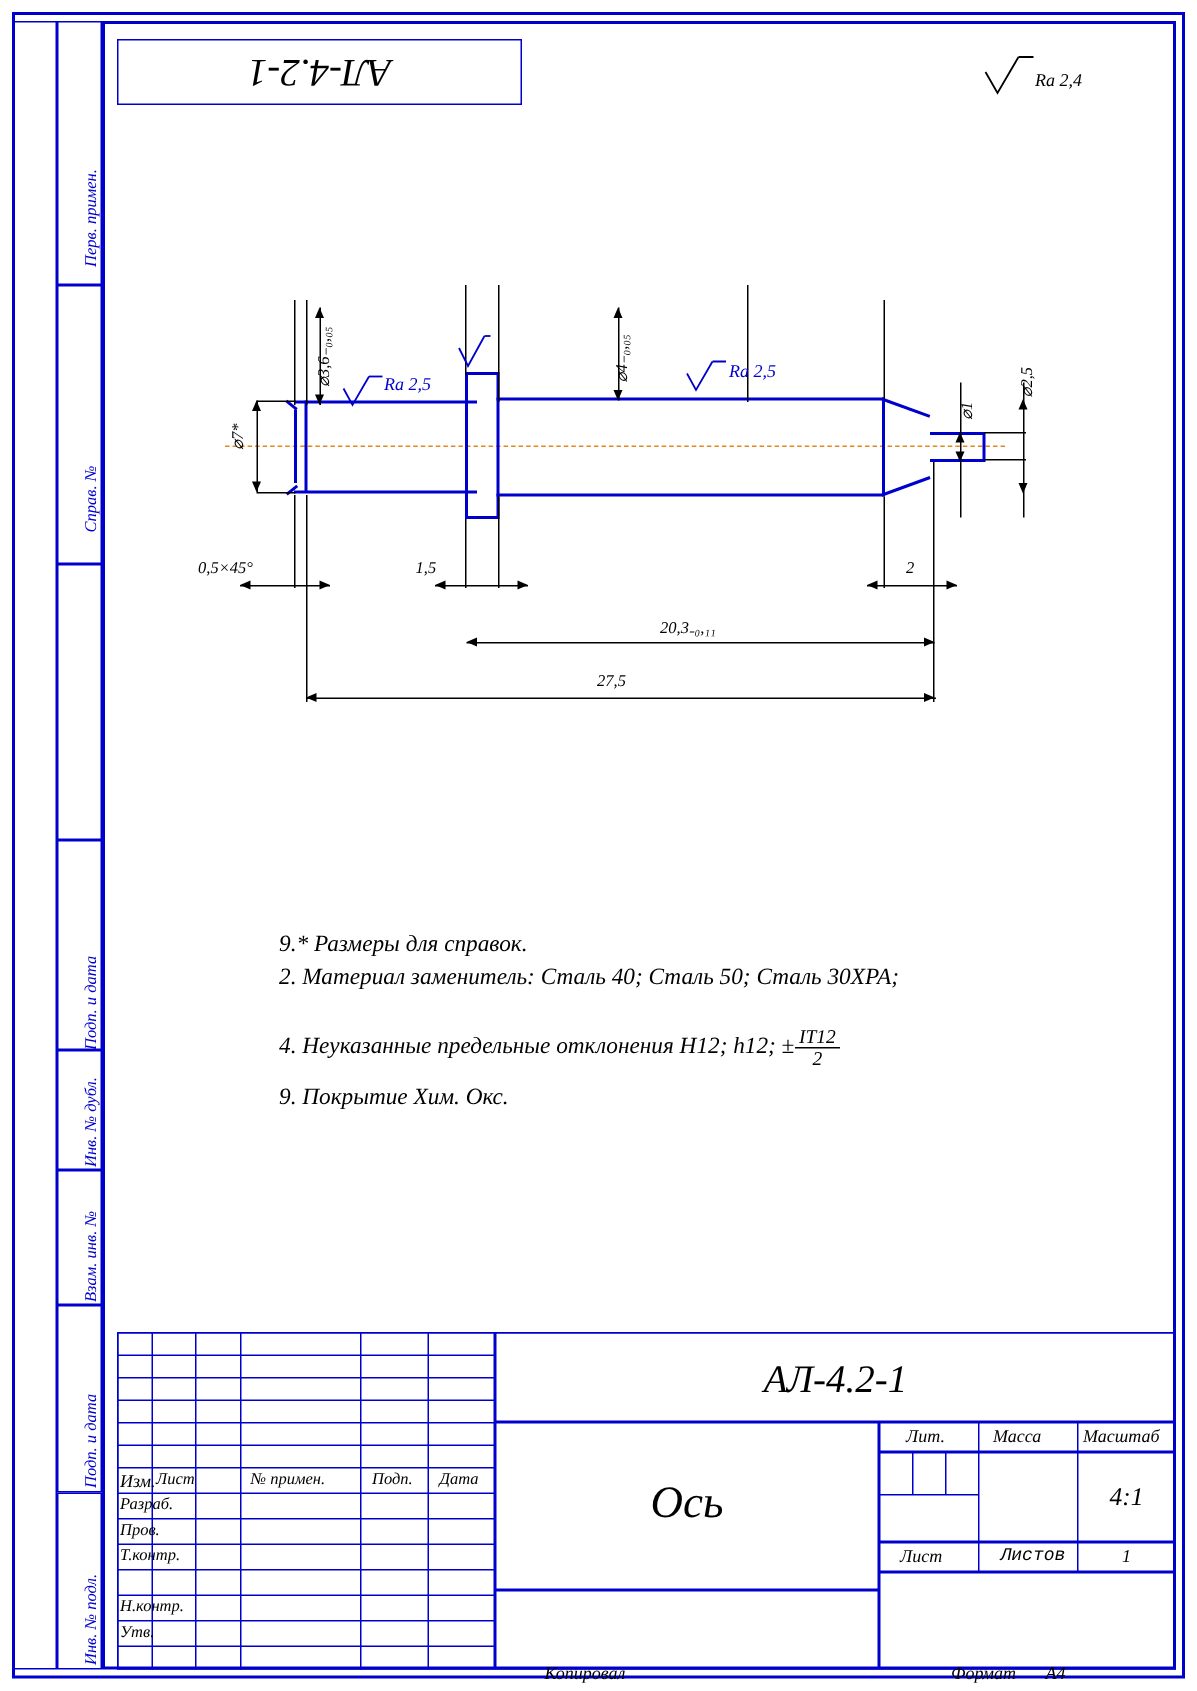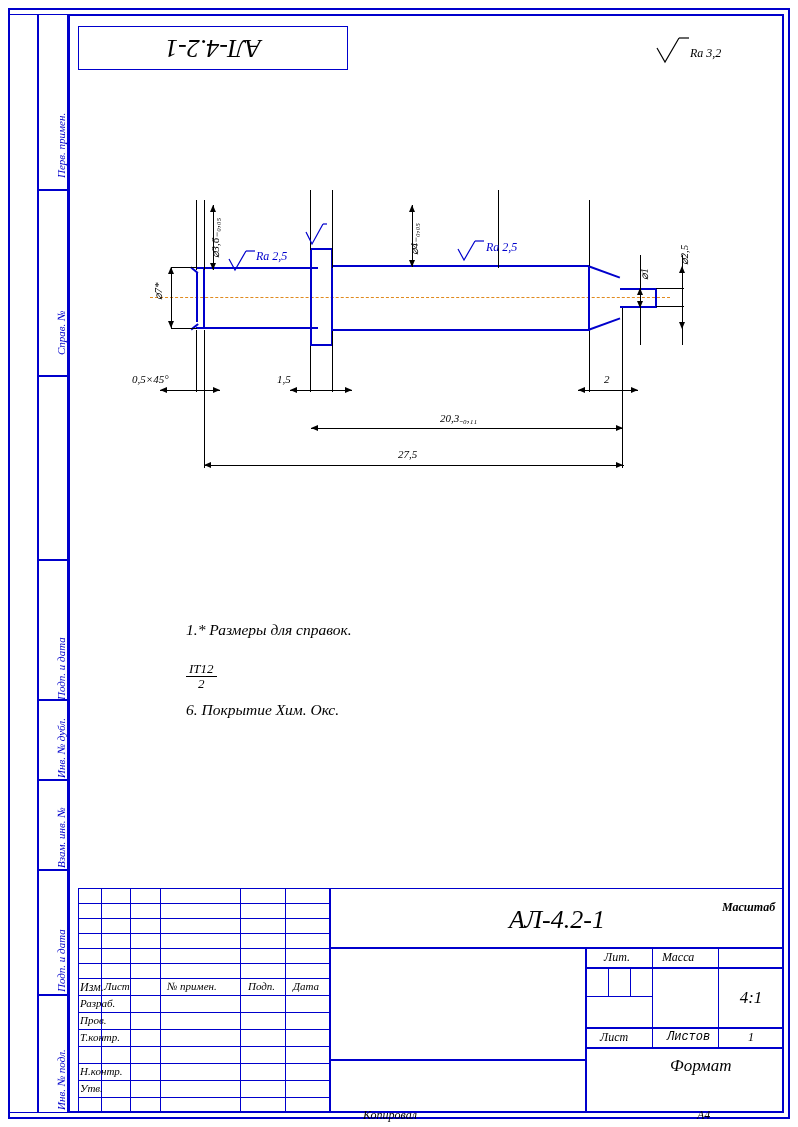--- a/index.html
+++ b/index.html
@@ -158,21 +158,21 @@
   <div class="lbl-v" style="left:55px; top:992px; transform: rotate(-90deg);">Подп. и дата</div>
   <div class="lbl-v" style="left:55px; top:1110px; transform: rotate(-90deg);">Инв. № подл.</div>
 
   <div class="tb" style="left:78px; top:26px; width:270px; height:44px;"></div>
   <div class="txt" style="left:78px; top:26px; width:270px; height:44px; line-height:44px; font-size:26px; text-align:center; transform:rotate(180deg);">АЛ-4.2-1</div>
 
   <svg class="ra-sym" style="left:655px; top:36px;" width="36" height="28">
     <polyline points="2,12 10,26 24,2" stroke="#000" stroke-width="1.2" fill="none"></polyline>
     <line x1="24" y1="2" x2="34" y2="2" stroke="#000" stroke-width="1.2"></line>
   </svg>
-  <div class="txt" style="left:690px; top:46px; font-size:12px;">Ra 3,2</div>
+  <div class="txt" style="left:690px; top:46px; font-size:12px;">Ra 2,4</div>
 
   <div class="axis" style="left:150px; top:297px; width:520px;"></div>
 
   <div class="pl" style="left:196px; top:267px; width:122px; height:1.5px;"></div>
   <div class="pl" style="left:196px; top:327px; width:122px; height:1.5px;"></div>
   <div class="pl" style="left:196px; top:273px; width:1.5px; height:49px;"></div>
 
   <div class="pl" style="left:189px; top:272px; width:9px; height:1.5px; transform:rotate(39deg); transform-origin:right center;"></div>
   <div class="pl" style="left:189px; top:323px; width:9px; height:1.5px; transform:rotate(-39deg); transform-origin:right center;"></div>
   <div class="pl" style="left:203px; top:267px; width:1.5px; height:61px;"></div>
@@ -273,28 +273,29 @@
   <div class="dtxt" style="left:440px; top:410px;">20,3₋₀,₁₁</div>
 
   <div class="dim" style="left:204px; top:465px; width:420px; height:1px;"></div>
   <div class="arrow-l" style="left:204px; top:462px;"></div>
   <div class="arrow-r" style="left:616px; top:462px;"></div>
   <div class="dim" style="left:204px; top:392px; width:1px; height:76px;"></div>
   <div class="dim" style="left:622px; top:430px; width:1px; height:38px;"></div>
   <div class="dtxt" style="left:398px; top:448px;">27,5</div>
 
   <div class="notes">
-    <div>1.* Размеры для справок.</div>
+    <div>9.* Размеры для справок.</div>
+    <div>2. Материал заменитель: Сталь 40; Сталь 50; Сталь 30ХРА;</div>
     <div style="height:8px;"></div>
     <div style="height:8px;"></div>
     <div>
-      <span class="frac"><span class="num">IT12</span><span class="den">2</span></span>
+      <span>4. Неуказанные предельные отклонения H12; h12; ±</span><span class="frac"><span class="num">IT12</span><span class="den">2</span></span>
     </div>
     <div style="height:6px;"></div>
-    <div>6. Покрытие Хим. Окс.</div>
+    <div>9. Покрытие Хим. Окс.</div>
   </div>
 
   <div class="tb" style="left:78px; top:888px; width:706px; height:225px;"></div>
 
   <div class="tb" style="left:78px; top:888px; width:252px; height:225px;"></div>
 
   <div class="tb" style="left:78px; top:903px; width:252px; height:0;border-width:0 0 1px 0;"></div>
   <div class="tb" style="left:78px; top:918px; width:252px; height:0;border-width:0 0 1px 0;"></div>
   <div class="tb" style="left:78px; top:933px; width:252px; height:0;border-width:0 0 1px 0;"></div>
   <div class="tb" style="left:78px; top:948px; width:252px; height:0;border-width:0 0 1px 0;"></div>
@@ -323,43 +324,44 @@
   <div class="tbt" style="left:80px; top:997px; font-size:11px;">Разраб.</div>
   <div class="tbt" style="left:80px; top:1014px; font-size:11px;">Пров.</div>
   <div class="tbt" style="left:80px; top:1031px; font-size:11px;">Т.контр.</div>
   <div class="tbt" style="left:80px; top:1065px; font-size:11px;">Н.контр.</div>
   <div class="tbt" style="left:80px; top:1082px; font-size:11px;">Утв.</div>
 
   <div class="tb" style="left:330px; top:888px; width:454px; height:60px;"></div>
   <div class="tbt ctr" style="left:330px; top:905px; width:454px; font-size:26px; text-align:center;">АЛ-4.2-1</div>
 
   <div class="tb" style="left:330px; top:948px; width:256px; height:112px;"></div>
+  <div class="tbt ctr" style="left:330px; top:985px; width:256px; font-size:30px; text-align:center;">Ось</div>
 
   <div class="tb" style="left:586px; top:948px; width:198px; height:20px;"></div>
   <div class="tb" style="left:652px; top:948px; width:0; height:20px; border-width:0 0 0 1px;"></div>
   <div class="tb" style="left:718px; top:948px; width:0; height:20px; border-width:0 0 0 1px;"></div>
   <div class="tbt" style="left:604px; top:950px; font-size:12px;">Лит.</div>
   <div class="tbt" style="left:662px; top:950px; font-size:12px;">Масса</div>
-  <div class="tbt" style="left:722px; top:900px; font-size:12px;font-weight:bold;">Масштаб</div>
+  <div class="tbt" style="left:722px; top:950px; font-size:12px;">Масштаб</div>
 
   <div class="tb" style="left:586px; top:968px; width:198px; height:60px;"></div>
   <div class="tb" style="left:608px; top:968px; width:0; height:28px; border-width:0 0 0 1px;"></div>
   <div class="tb" style="left:630px; top:968px; width:0; height:28px; border-width:0 0 0 1px;"></div>
   <div class="tb" style="left:652px; top:968px; width:0; height:60px; border-width:0 0 0 1px;"></div>
   <div class="tb" style="left:718px; top:968px; width:0; height:60px; border-width:0 0 0 1px;"></div>
   <div class="tb" style="left:586px; top:996px; width:66px; height:0; border-width:0 0 1px 0;"></div>
   <div class="tbt ctr" style="left:718px; top:988px; width:66px; text-align:center; font-size:17px;">4:1</div>
 
   <div class="tb" style="left:586px; top:1028px; width:198px; height:20px;"></div>
   <div class="tb" style="left:652px; top:1028px; width:0; height:20px; border-width:0 0 0 1px;"></div>
   <div class="tb" style="left:718px; top:1028px; width:0; height:20px; border-width:0 0 0 1px;"></div>
   <div class="tbt" style="left:600px; top:1030px; font-size:12px;">Лист</div>
   <div class="tbt" style="left:667px; top:1030px; font-size:12px;font-family:Liberation Mono, monospace;">Листов</div>
   <div class="tbt" style="left:748px; top:1030px; font-size:12px;">1</div>
 
   <div class="tb" style="left:586px; top:1048px; width:198px; height:65px;"></div>
   <div class="tb" style="left:330px; top:1060px; width:256px; height:53px;"></div>
 
   <div class="tbt" style="left:363px; top:1108px; font-size:12px;">Копировал</div>
-  <div class="tbt" style="left:634px; top:1056px; font-size:17px;margin-left:36px;">Формат</div>
+  <div class="tbt" style="left:634px; top:1108px; font-size:12px;">Формат</div>
   <div class="tbt" style="left:697px; top:1108px; font-size:12px;">A4</div>
 
 </div>
 
 </body></html>

